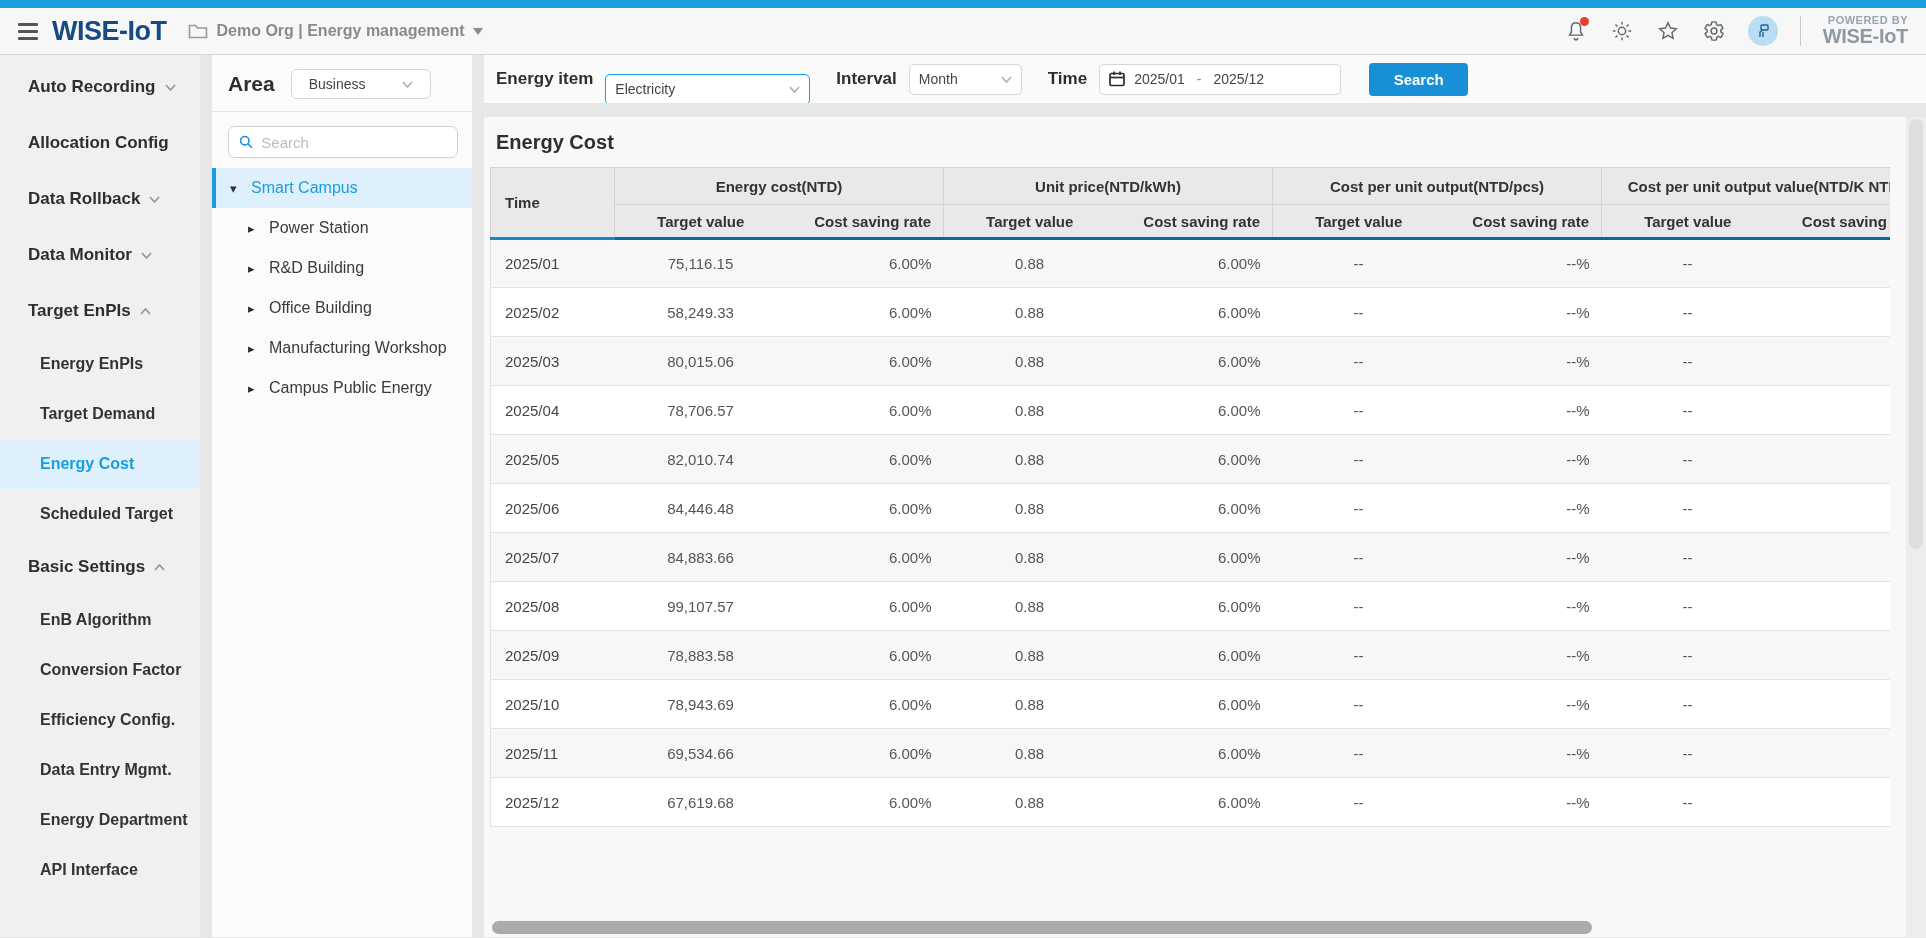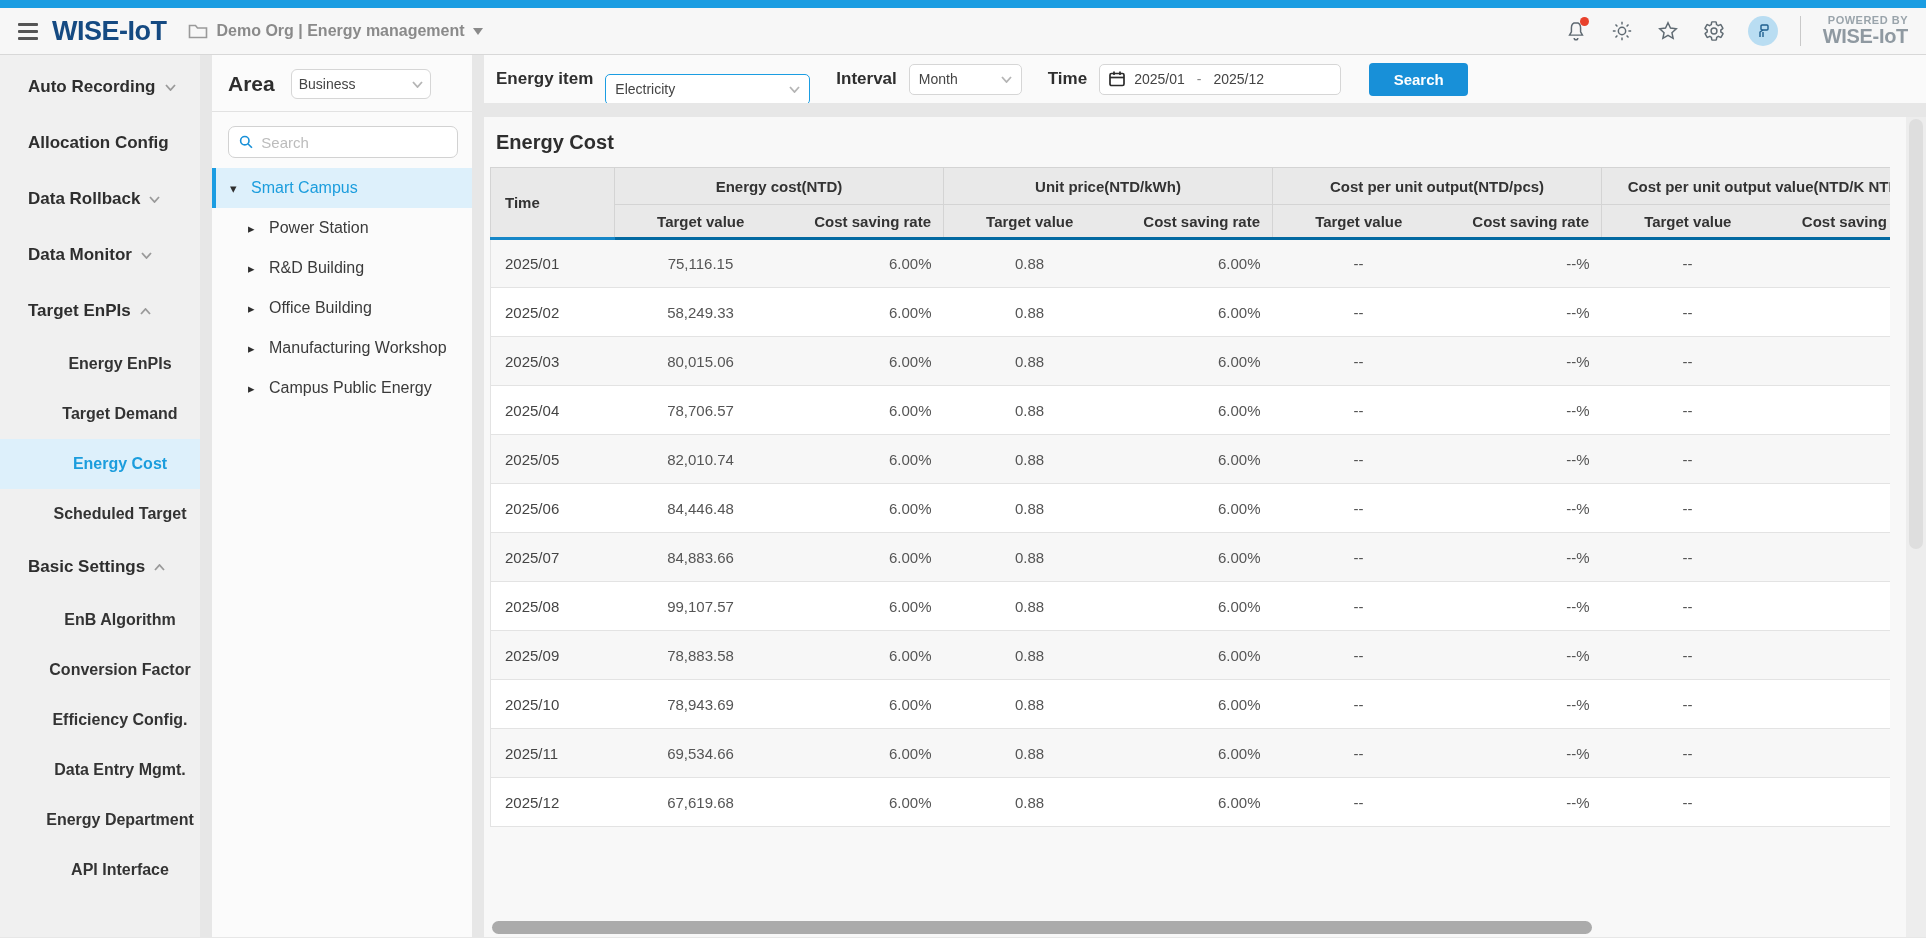--- a/index.html
+++ b/index.html
@@ -24,29 +24,29 @@
   .powered { text-align:right; line-height:1.05; }
   .powered .l1 { font-size:11px; color:#9aa4ab; letter-spacing:.5px; font-weight:600; }
   .powered .l2 { font-size:20px; color:#8f99a1; font-weight:800; letter-spacing:-.3px; }
   
   .app { display:flex; height:882px; }
   .gap { width:12px; background:#e7e7e7; }
   
   .sidebar { width:200px; background:#f0f0f0; padding-top:4px; overflow:hidden; flex:none; }
   .sb-item { height:56px; display:flex; align-items:center; padding-left:28px; gap:9px;
     font-size:17px; font-weight:700; color:#2e2e2e; cursor:pointer; }
-  .sb-item.sub { height:50px; padding-left:40px; font-size:16px; font-weight:600; color:#333;justify-content:center; }
+  .sb-item.sub { height:50px; padding-left:40px; font-size:16px; font-weight:600; color:#333; }
   .sb-item.active { background:#ddf0fb; color:#1b9ddd; }
   .sb-item svg { stroke:#9a9a9a; fill:none; stroke-width:1.8; }
   
   .area-panel { width:260px; background:#fbfbfb; flex:none; display:flex; flex-direction:column; overflow:hidden; }
   .area-head { display:flex; align-items:center; gap:16px; padding:14px 14px 12px 16px; border-bottom:1px solid #e2e2e2; }
   .area-title { font-size:21px; font-weight:800; color:#2e2e2e; }
   .mini-select { display:flex; align-items:center; justify-content:space-between; width:140px; height:30px;
-    border:1px solid #d6d6d6; border-radius:6px; background:#fff; padding:0 7px; font-size:14px; color:#444; cursor:pointer; }
+    border:1px solid #d6d6d6; border-radius:6px; background:#fff; padding:0 17px; font-size:14px; color:#444; cursor:pointer; }
   .mini-select svg, .fselect svg { stroke:#b5b5b5; fill:none; stroke-width:1.8; flex:none; }
   .searchbox { margin:14px 14px 10px 16px; height:32px; border:1px solid #d2d2d2; border-radius:7px; background:#fff;
     display:flex; align-items:center; padding:0 10px; gap:8px; }
   .searchbox input { border:0; outline:0; width:100%; font-size:15px; color:#444; background:transparent;
     font-family:"Liberation Sans","DejaVu Sans",sans-serif; }
   .searchbox input::placeholder { color:#bcbcbc; }
   .tree-item { height:40px; display:flex; align-items:center; gap:9px; padding-left:18px; font-size:16px; color:#3a3a3a;
     cursor:pointer; position:relative; }
   .tree-item .caret { font-size:13px; color:#2e2e2e; width:12px; }
   .tree-item.lvl1 { padding-left:36px; }

